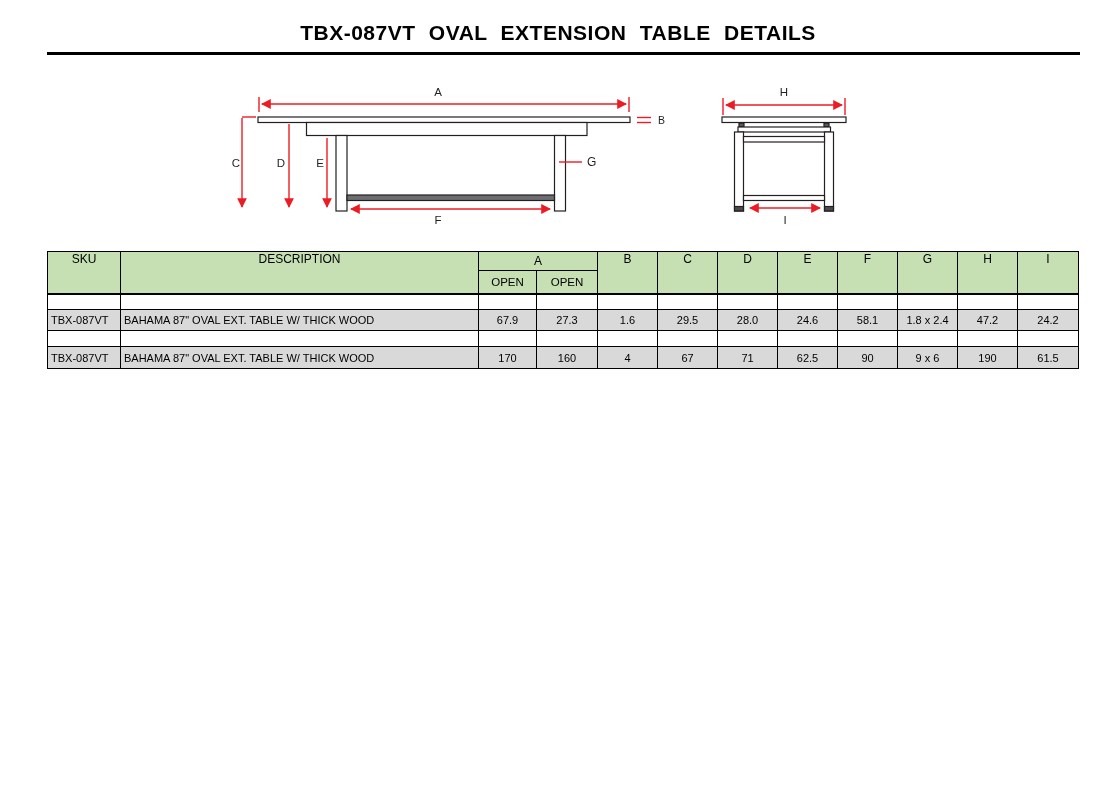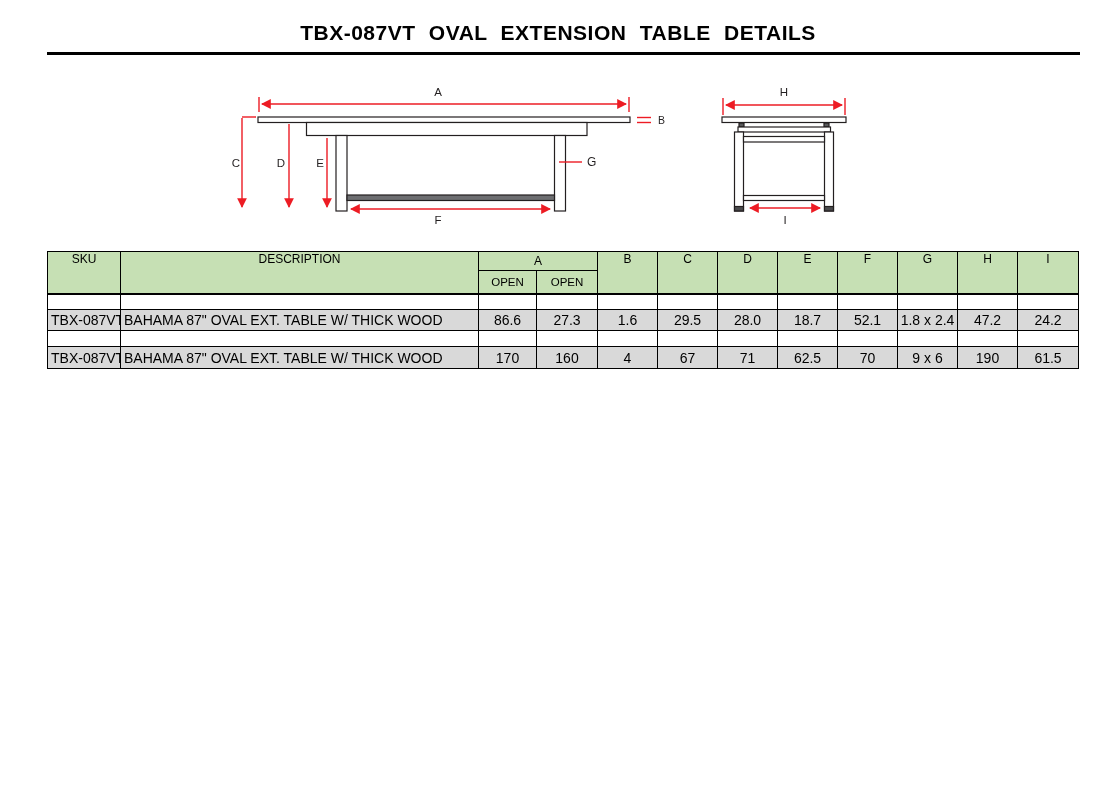--- a/index.html
+++ b/index.html
@@ -13,21 +13,21 @@
   .drawings{position:absolute;top:0;left:0;}
 
   
   table.spec{position:absolute;top:251px;left:47px;width:1031px;border-collapse:collapse;table-layout:fixed;}
   table.spec td,table.spec th{border:1px solid #000;padding:0;font-weight:400;overflow:hidden;white-space:nowrap;}
   .hdr{background:#c6e0b4;text-align:center;font-size:12px;}
   .hdr-top{vertical-align:top;padding-top:1px;}
   .hdr-sub{background:#c6e0b4;text-align:center;font-size:11.5px;vertical-align:middle;}
   .hdr-b{border-bottom:2px solid #000 !important;}
   tr.empty td{background:#ffffff;}
-  tr.data td{background:#d9d9d9;font-size:14px;text-align:center;vertical-align:middle;}
+  tr.data td{background:#d9d9d9;font-size:11px;text-align:center;vertical-align:middle;}
   tr.data td.lft{text-align:left;padding-left:3px;}
 </style>
 </head>
 <body>
 
 <div class="page">
 
   <div class="title">TBX-087VT OVAL EXTENSION TABLE DETAILS</div>
   <div class="title-rule"></div>
 
@@ -161,27 +161,27 @@
           <td></td>
       <td></td>
           <td></td>
           <td></td>
           <td></td>
     </tr>
 
     <tr class="data" style="height:21px">
       <td class="lft">TBX-087VT</td>
       <td class="lft">BAHAMA 87" OVAL EXT. TABLE W/ THICK WOOD</td>
-      <td>86.6</td>
+      <td>67.9</td>
       <td>27.3</td>
       <td>1.6</td>
       <td>29.5</td>
       <td>28.0</td>
-      <td>18.7</td>
-      <td>52.1</td>
+      <td>24.6</td>
+      <td>58.1</td>
       <td>1.8 x 2.4</td>
       <td>47.2</td>
       <td>24.2</td>
     </tr>
 
     <tr class="empty" style="height:16px">
       <td></td>
           <td></td>
           <td></td>
           <td></td>
@@ -197,20 +197,20 @@
 
     <tr class="data" style="height:22px">
       <td class="lft">TBX-087VT</td>
       <td class="lft">BAHAMA 87" OVAL EXT. TABLE W/ THICK WOOD</td>
       <td>170</td>
       <td>160</td>
       <td>4</td>
       <td>67</td>
       <td>71</td>
       <td>62.5</td>
-      <td>70</td>
+      <td>90</td>
       <td>9 x 6</td>
       <td>190</td>
       <td>61.5</td>
     </tr>
   </tbody>
     </table>
 </div>
 
 </body></html>

